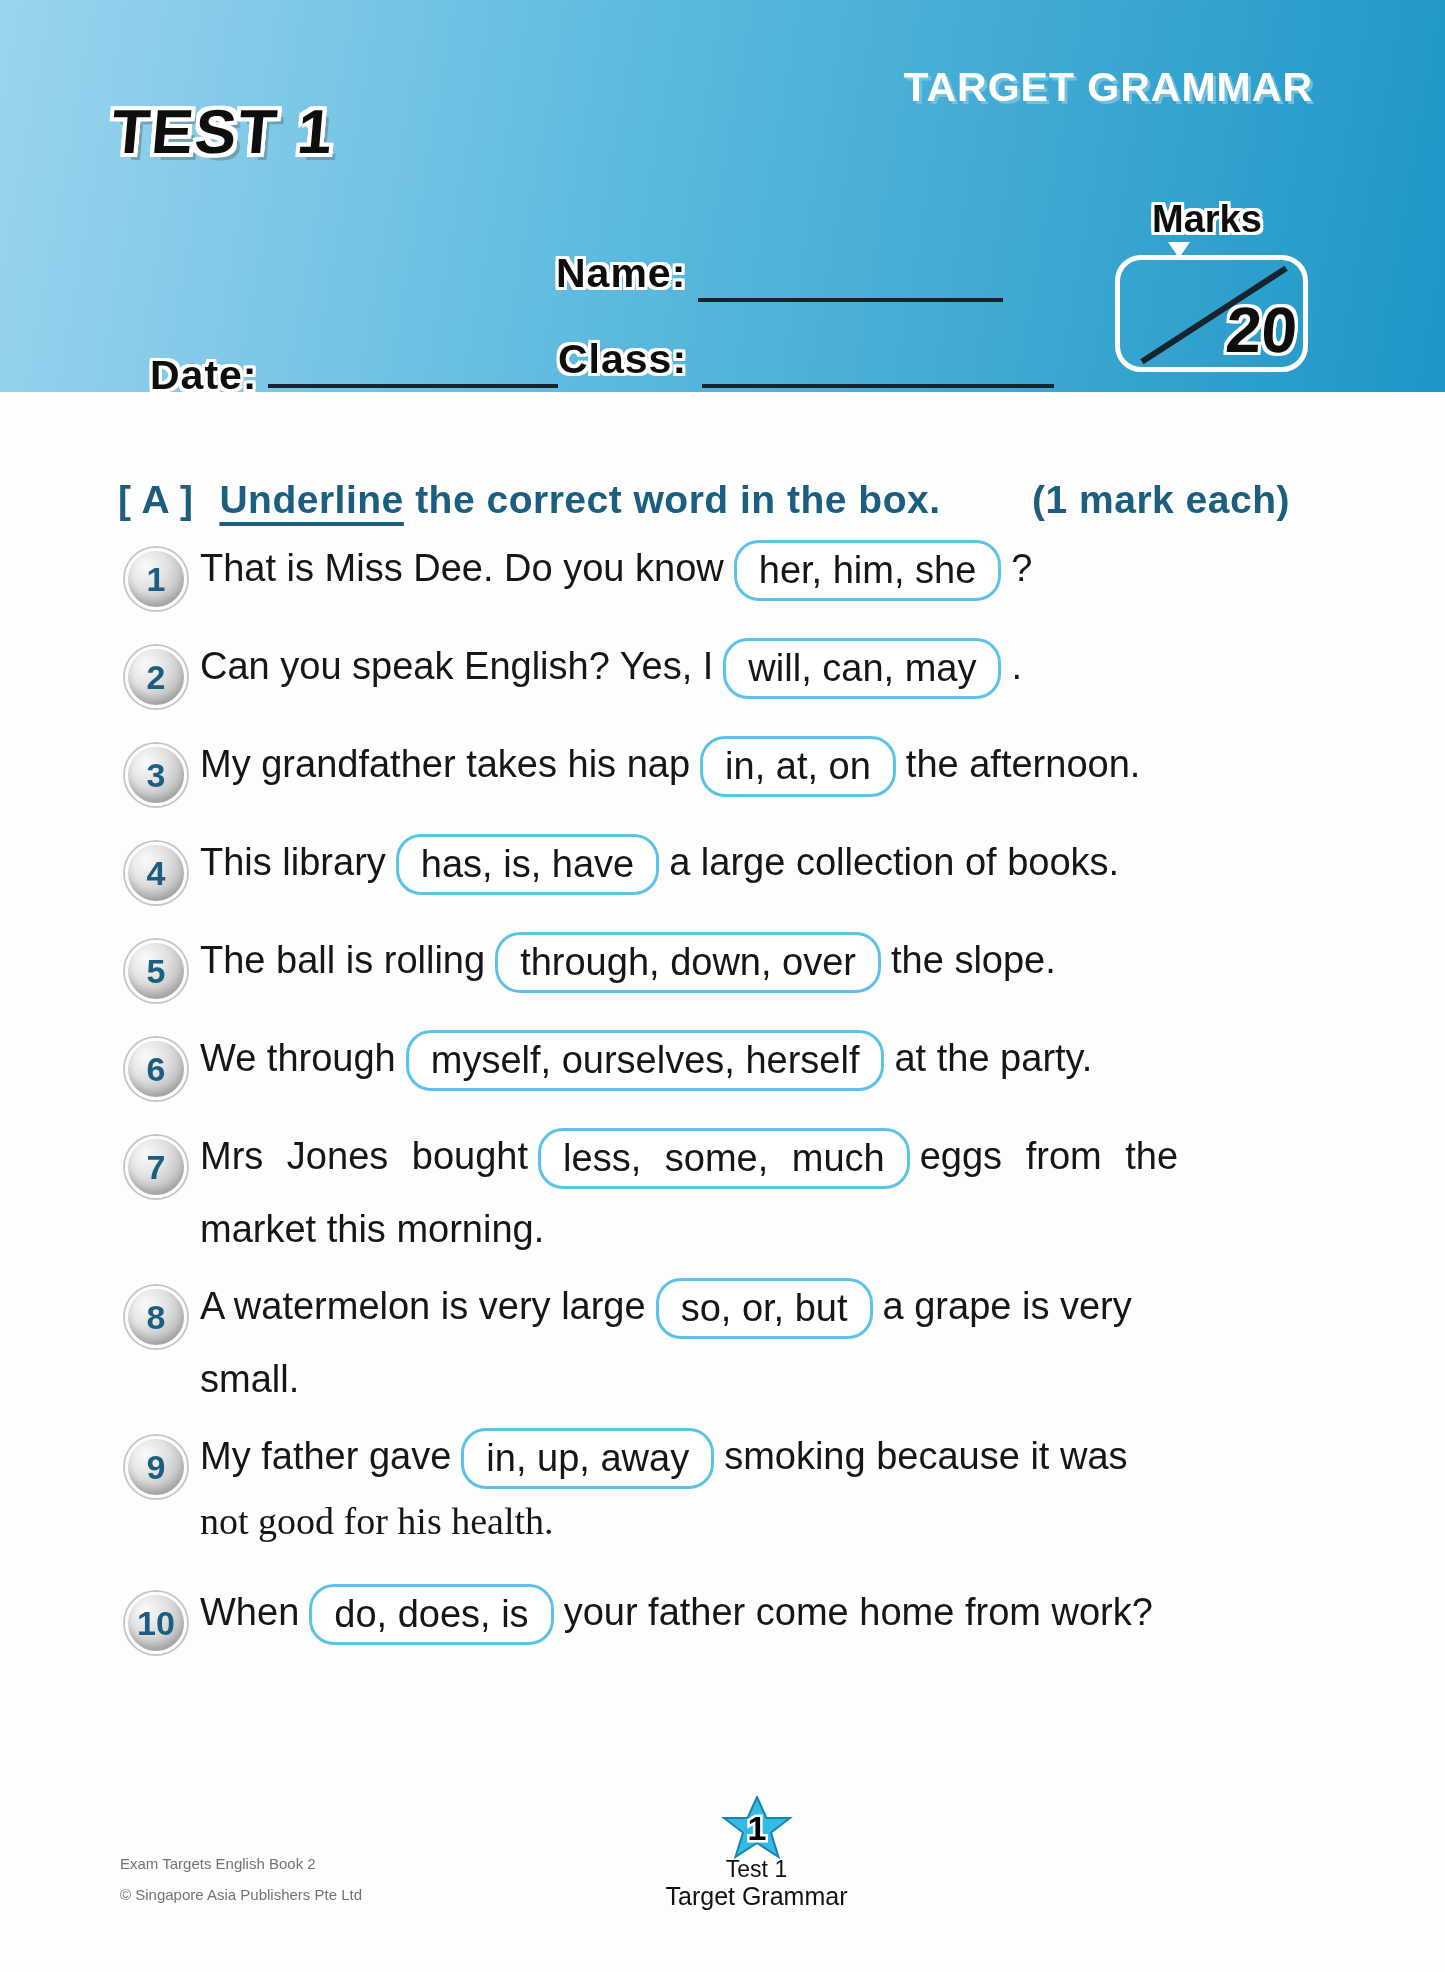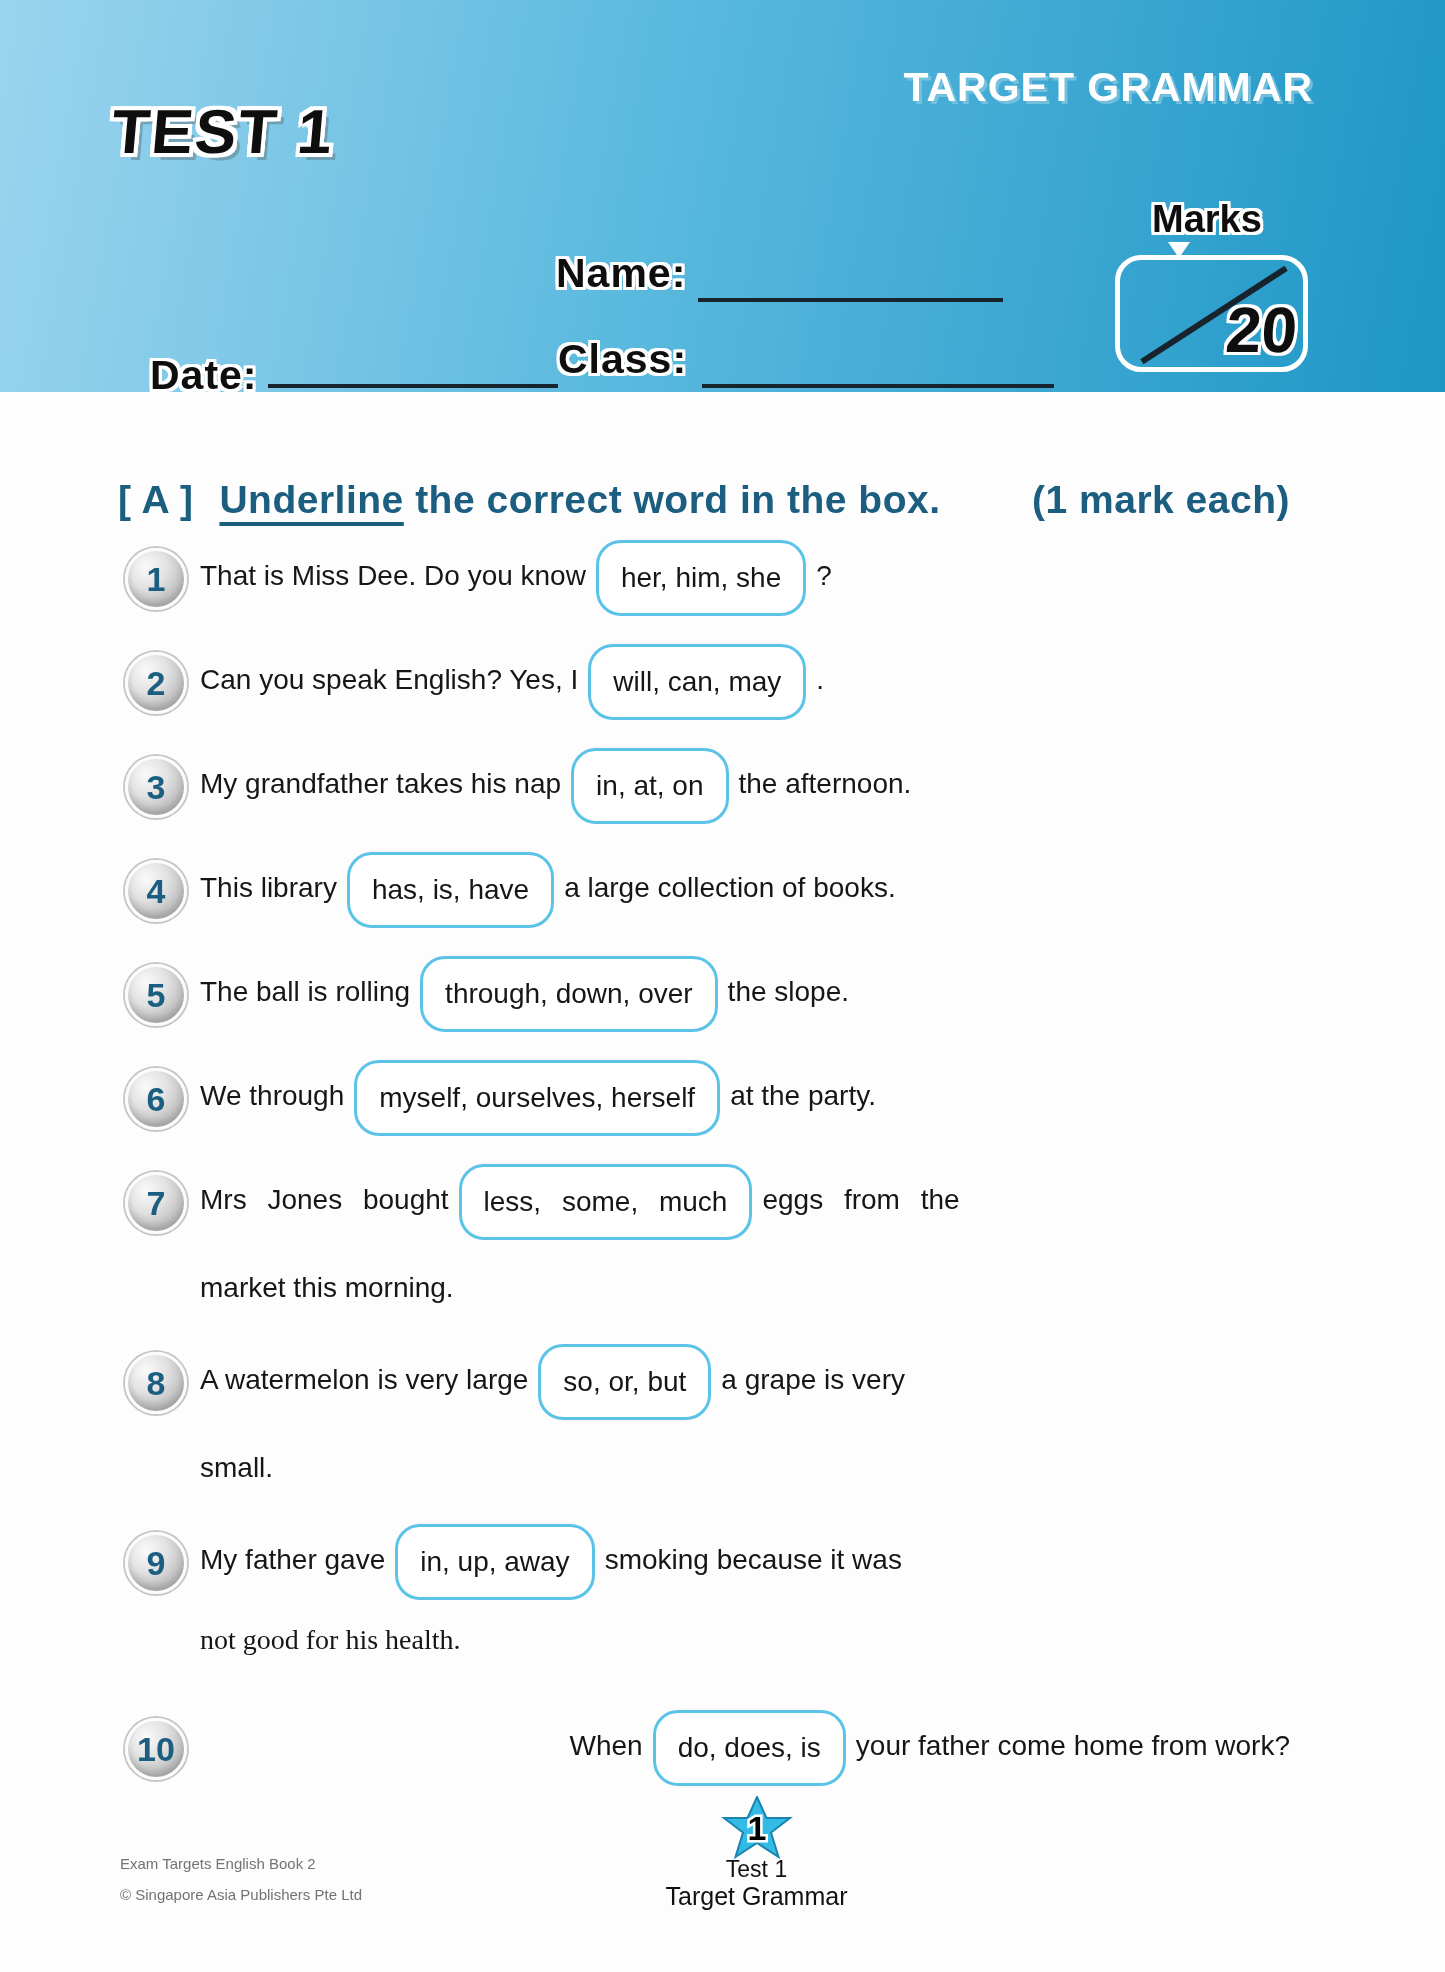--- a/index.html
+++ b/index.html
@@ -98,31 +98,31 @@
     flex:none;width:56px;height:56px;margin-top:8px;
     border-radius:50%;
     background:radial-gradient(circle at 32% 28%,#fafafa 0%,#e2e2e2 38%,#bdbdbd 72%,#a5a5a5 100%);
     border:3px solid #fcfcfc;
     box-shadow:0 0 0 2px #c6c6c6, inset 0 -5px 7px rgba(0,0,0,0.14);
     display:flex;align-items:center;justify-content:center;
     font-size:34px;font-weight:bold;color:var(--accent,#1b5e80);
   }
   .q-text{
     width:1090px;margin-left:13px;
-    font-size:28px;line-height:56px;color:#161616;
+    font-size:38px;line-height:41px;color:#161616;
   }
   .q-box{
     display:inline-block;vertical-align:middle;
     border:3px solid var(--box-border,#5cc3e8);border-radius:25px;
     padding:7px 22px;margin:0 10px;background:#ffffff;
     white-space:nowrap;
   }
   .q-row:nth-child(7) .q-line1{word-spacing:13px;}
   .q-row:nth-child(9) .q-line2{margin-top:12px;font-family:Liberation Serif, serif;}
-  .q-row:nth-child(10){margin-top:42px;text-align:right;}
+  .q-row:nth-child(10){margin-top:42px;}
   .q-line2{margin-top:20px;}
   .q-line2:empty{display:none;}
 
   
   .footer-credit{
     position:absolute;left:120px;top:1848px;
     font-size:15px;line-height:31px;color:#737373;
   }
   .footer-center{
     position:absolute;left:0;top:1796px;width:1445px;

